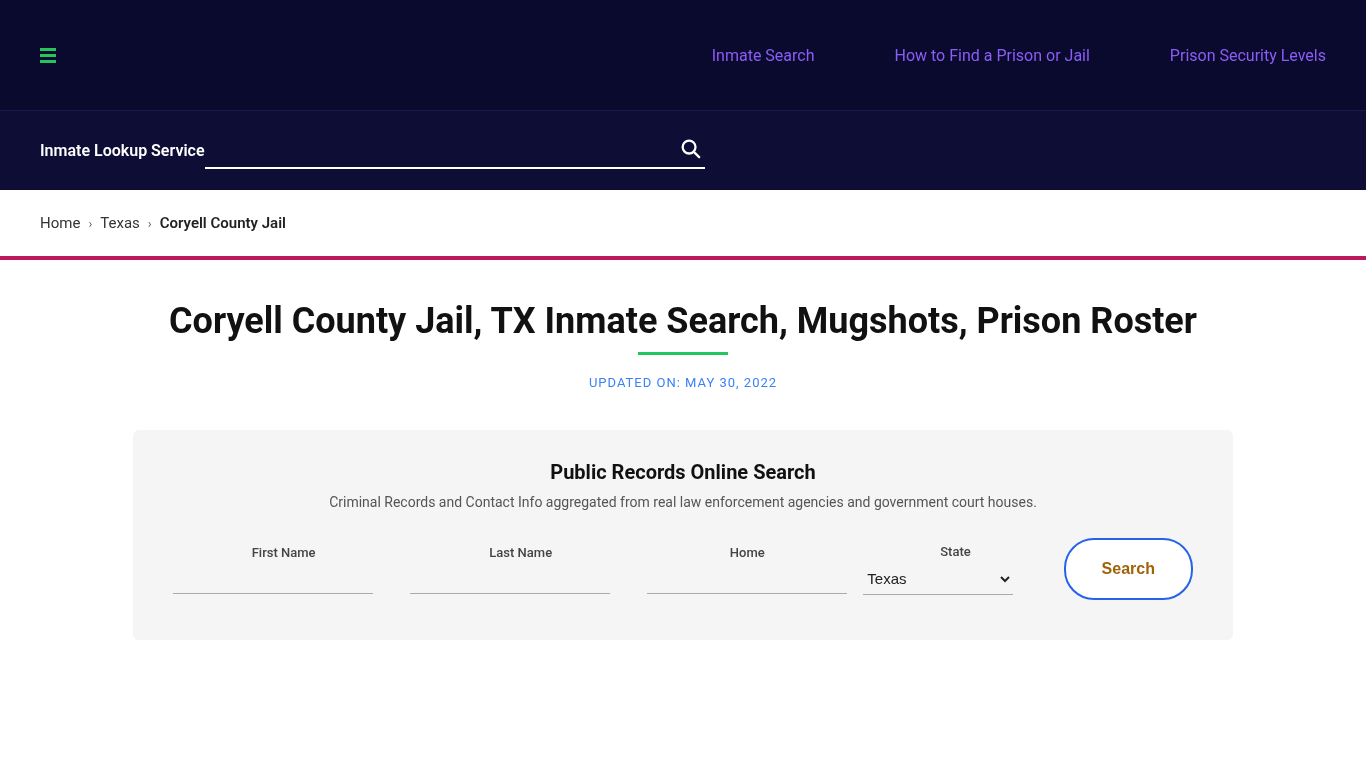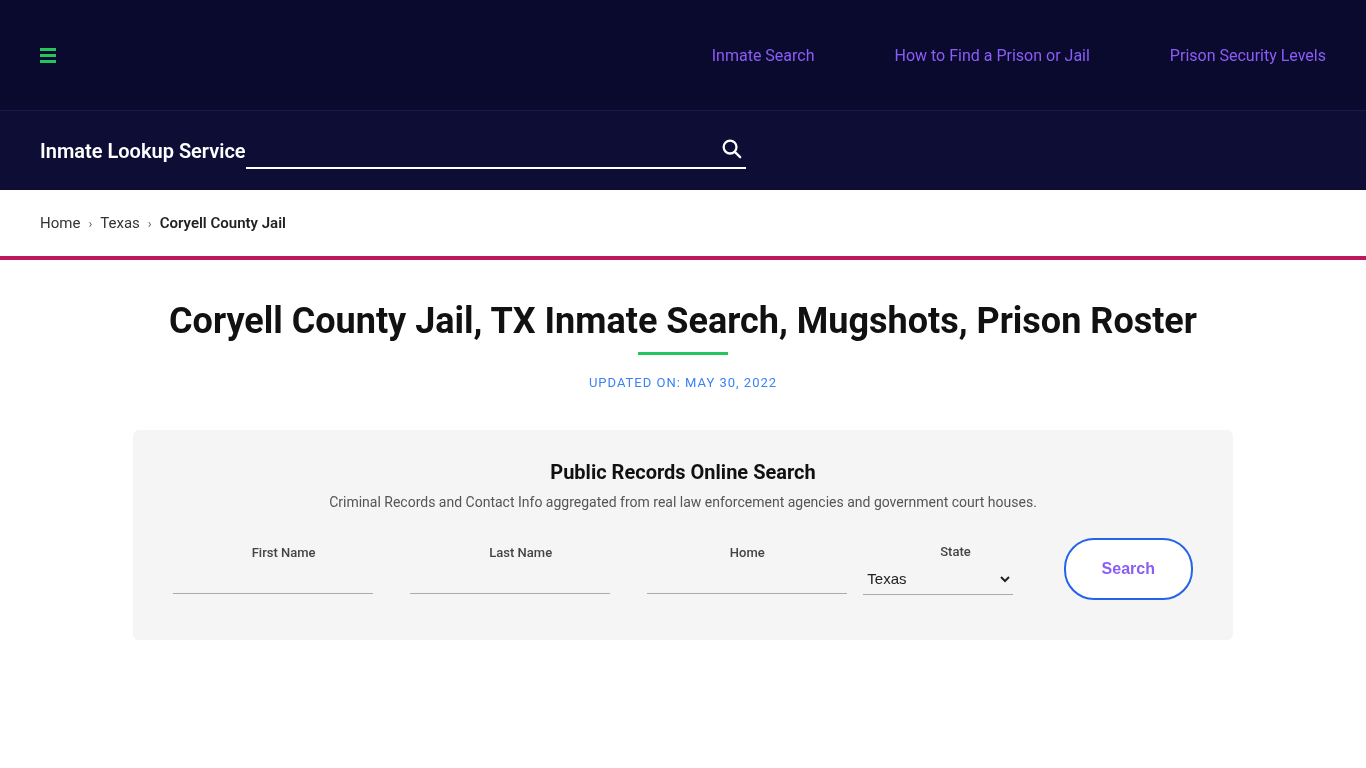--- a/index.html
+++ b/index.html
@@ -78,21 +78,21 @@
       background: #0d0d35;
       height: 80px;
       display: flex;
       align-items: center;
       padding: 0 40px;
       border-top: 1px solid #1a1a4a;
     }
 
     .search-label {
       color: #fff;
-      font-size: 20px;
+      font-size: 16px;
       font-weight: 600;
       white-space: nowrap;
     }
 
     .search-input-wrapper {
       flex: 1;
       max-width: 500px;
       display: flex;
       align-items: center;
       border-bottom: 2px solid #fff;
@@ -257,21 +257,21 @@
       color: #222;
       outline: none;
       width: 150px;
       cursor: pointer;
       appearance: auto;
     }
 
     .search-btn {
       background: #fff;
       border: 2px solid #2563eb;
-      color: #8b5cf6;
+      color: #a16207;
       font-size: 16px;
       font-weight: 600;
       padding: 20px 36px;
       border-radius: 30px;
       cursor: pointer;
       white-space: nowrap;
       transition: background 0.2s, color 0.2s;
       flex-shrink: 0;
     }
   </style>

